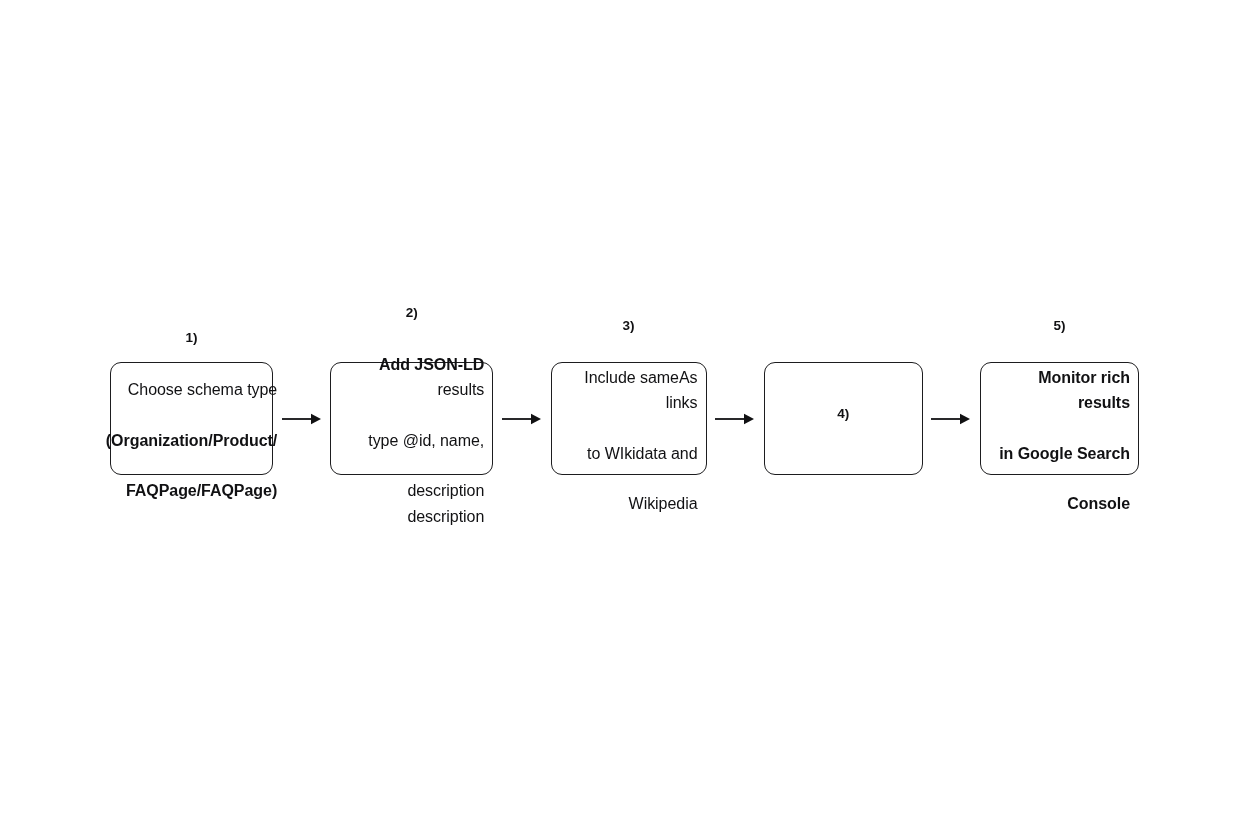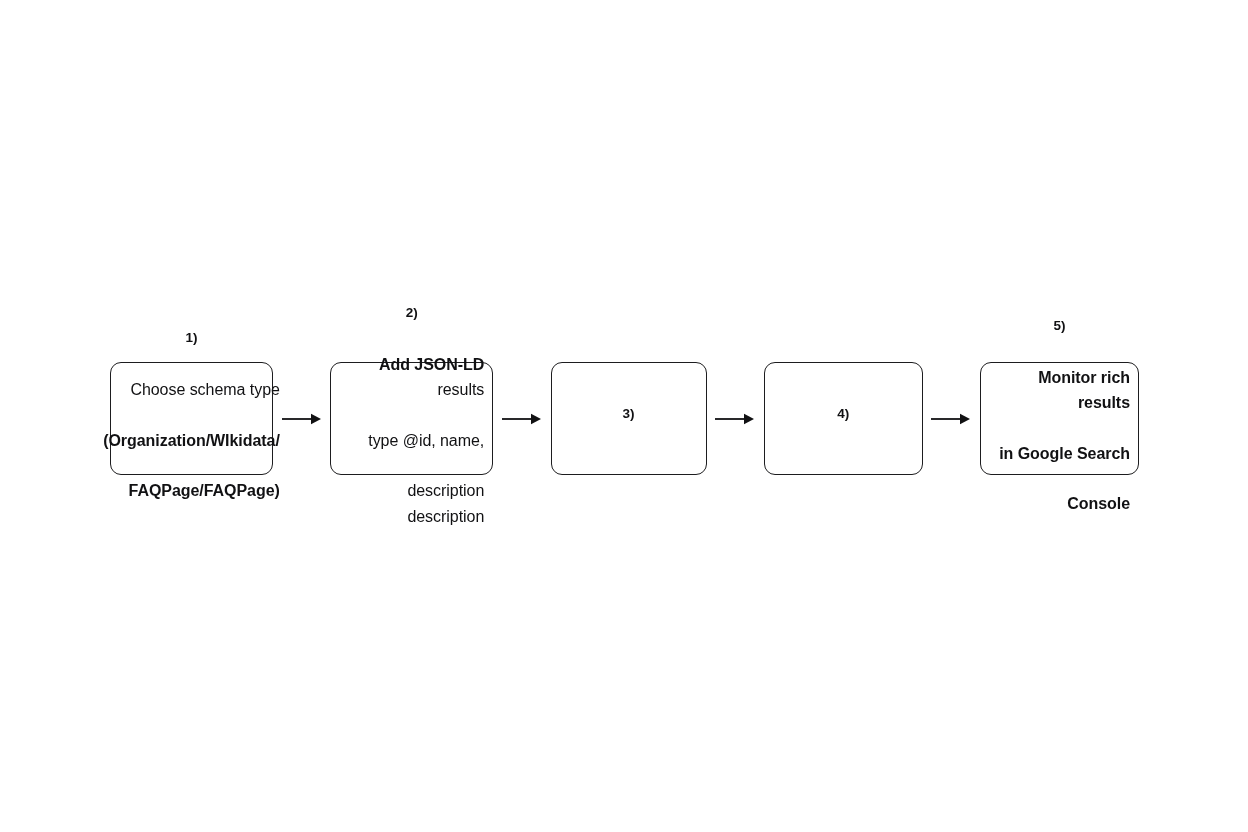--- a/index.html
+++ b/index.html
@@ -93,21 +93,21 @@
 <body>
 
 <div id="flow-canvas">
 
   <div class="flow-row">
 
     <div class="step-box step-1">
       <div class="step-number">1)</div>
       <div class="step-text">
         <span>Choose schema type</span><br>
-        <span class="b">(Organization/WIkidata/</span><br>
+        <span class="b">(Organization/Product/</span><br>
         <span class="b">FAQPage/FAQPage)</span>
       </div>
     </div>
 
     <div class="arrow">
       <svg width="42" height="16" viewBox="0 0 42 16" aria-hidden="true">
         <line x1="1" y1="8" x2="32" y2="8" stroke="#111113" stroke-width="1.8"></line>
         <path d="M30 2.8 L40 8 L30 13.2 Z" fill="#111113"></path>
       </svg>
     </div>
@@ -123,20 +123,25 @@
 
     <div class="arrow">
       <svg width="42" height="16" viewBox="0 0 42 16" aria-hidden="true">
         <line x1="1" y1="8" x2="32" y2="8" stroke="#111113" stroke-width="1.8"></line>
         <path d="M30 2.8 L40 8 L30 13.2 Z" fill="#111113"></path>
       </svg>
     </div>
 
     <div class="step-box step-3">
       <div class="step-number">3)</div>
+      <div class="step-text">
+        <span>Include sameAs links</span><br>
+        <span>to WIkidata and</span><br>
+        <span>Wikipedia</span>
+      </div>
     </div>
 
     <div class="arrow">
       <svg width="42" height="16" viewBox="0 0 42 16" aria-hidden="true">
         <line x1="1" y1="8" x2="32" y2="8" stroke="#111113" stroke-width="1.8"></line>
         <path d="M30 2.8 L40 8 L30 13.2 Z" fill="#111113"></path>
       </svg>
     </div>
 
     <div class="step-box step-4">

